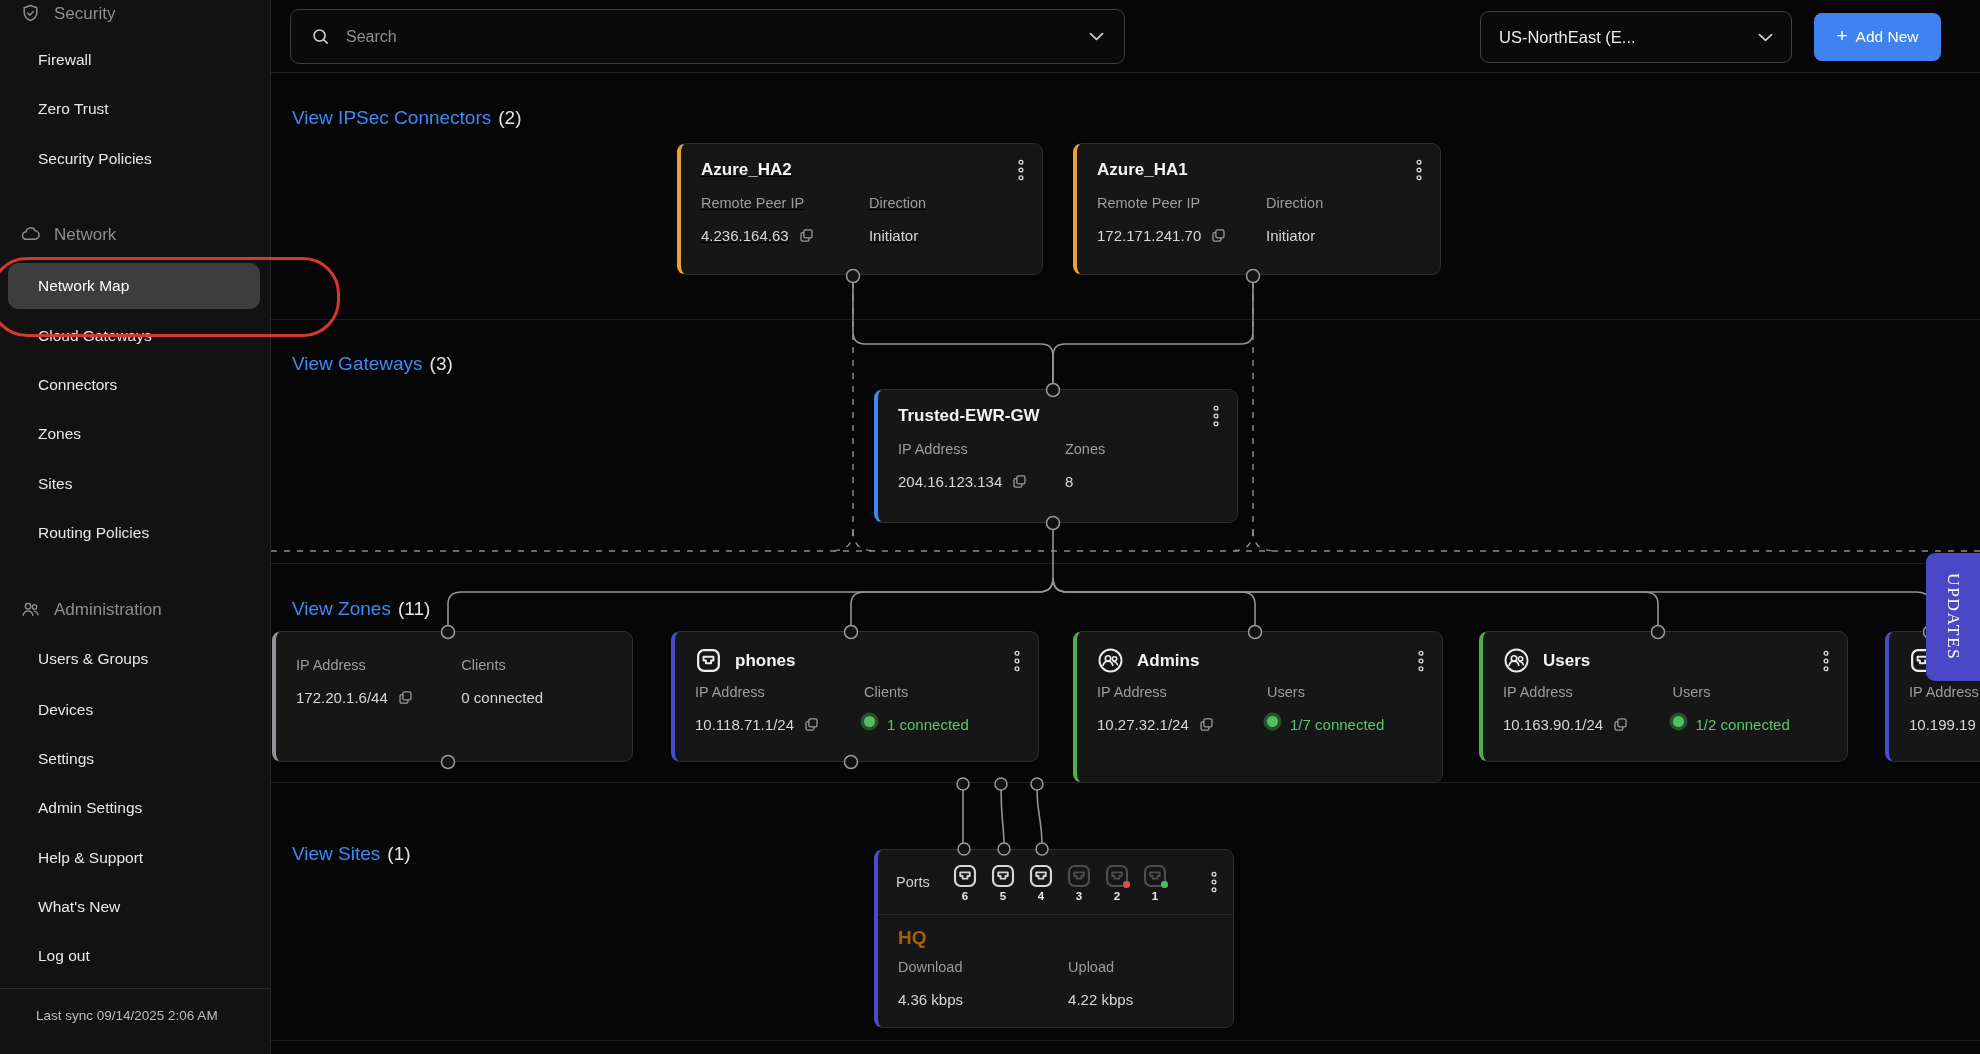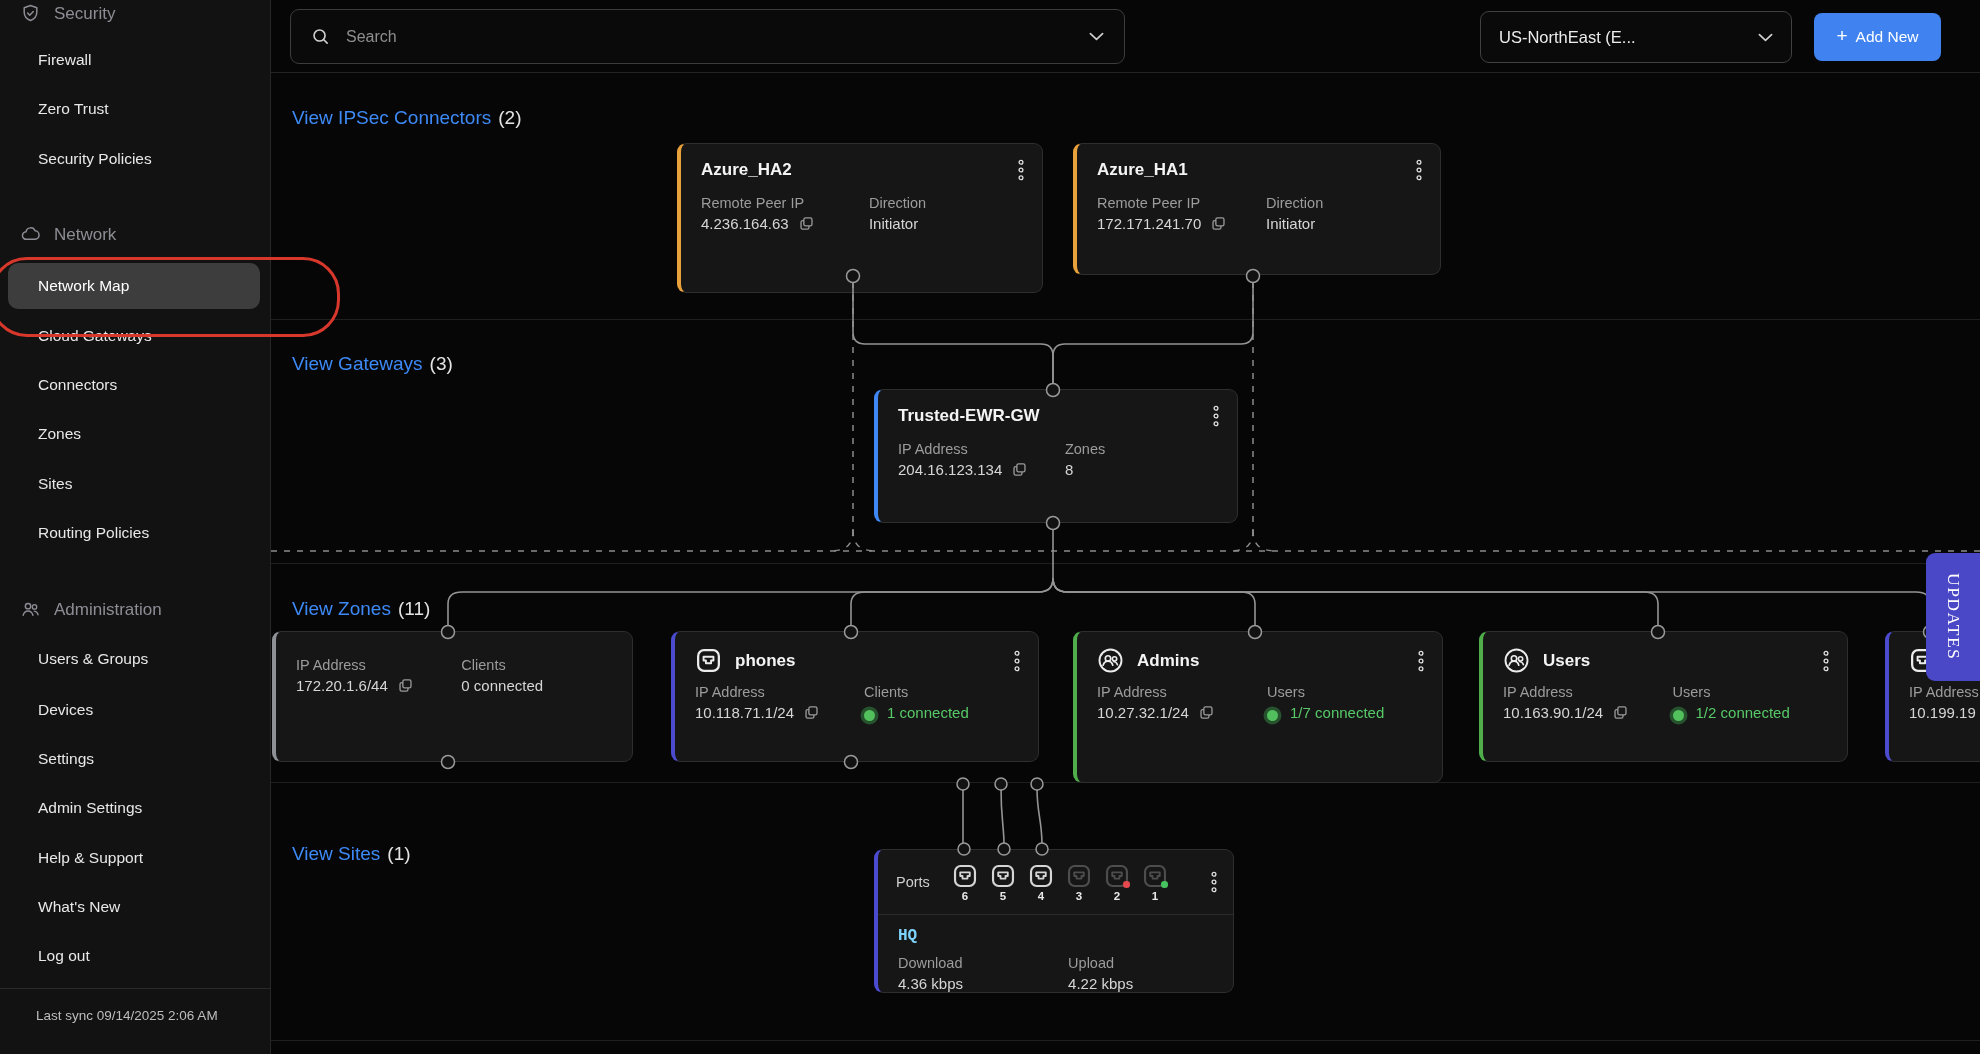--- a/index.html
+++ b/index.html
@@ -52,41 +52,41 @@
         border-radius:9px;box-sizing:border-box;padding:15px 18px 12px 20px;z-index:3;}
   .card-head{display:flex;align-items:center;gap:13px;}
   .zicon{width:27px;height:27px;color:#ececec;flex:0 0 auto;}
   .card-title{font-size:17px;font-weight:700;color:#f4f4f4;white-space:nowrap;}
   .kebab{margin-left:auto;width:6px;height:22px;color:#e0e0e0;cursor:pointer;flex:0 0 auto;}
   .fields{display:flex;margin-top:14px;}
   .fields.tight{margin-top:10px;}
   .col1{width:52%;}
   .col2{width:48%;}
   .flabel{color:#9c9c9c;font-size:14.5px;white-space:nowrap;}
-  .fvalue{color:#d6d6d6;font-size:15px;margin-top:4px;display:flex;align-items:flex-end;gap:9px;white-space:nowrap;}
+  .fvalue{color:#d6d6d6;font-size:15px;margin-top:16px;display:flex;align-items:flex-start;gap:9px;white-space:nowrap;}
   .copy{width:17px;height:17px;color:#9a9a9a;cursor:pointer;flex:0 0 auto;}
   .status-dot{width:11px;height:11px;border-radius:50%;background:#52c15d;box-shadow:0 0 0 3.5px #26522d;
               display:inline-block;margin-right:3px;flex:0 0 auto;}
   .green{color:#57c968;}
 
   
   .card.hq{padding:0;}
   .hq-head{display:flex;align-items:center;height:64px;padding:0 16px 0 18px;}
   .ports-label{color:#cfcfcf;font-size:14.5px;margin-right:16px;}
   .port{display:flex;flex-direction:column;align-items:center;width:38px;cursor:pointer;}
   .port-ico{position:relative;width:26px;height:26px;}
   .port-ico svg{width:26px;height:26px;display:block;}
   .port.active{color:#d6d6d6;}
   .port.inactive{color:#4d4d4d;}
   .port-num{font-size:11.5px;font-weight:700;color:#e8e8e8;margin-top:1px;}
   .pdot{position:absolute;width:6.5px;height:6.5px;border-radius:50%;right:0;bottom:1px;}
   .pdot.red{background:#e5484d;}
   .pdot.green{background:#46c35f;}
   .hq-body{padding:12px 20px;border-top:1px solid #2b2b2b;}
-  .hq-title{font-size:16px;font-weight:700;color:#7dd3fc;font-family:Liberation Mono, monospace;}
+  .hq-title{font-size:19px;font-weight:700;color:#a16207;}
   .hq-fields{display:flex;margin-top:10px;}
 
   
   .updates{position:absolute;left:1655px;top:553px;width:54px;height:128px;background:#4a48c6;
            border-radius:9px 0 0 9px;display:flex;align-items:center;justify-content:center;z-index:15;cursor:pointer;}
   .updates span{writing-mode:vertical-rl;font-family:"Liberation Serif","DejaVu Serif",serif;
                 font-size:17.5px;color:#fff;letter-spacing:1.5px;}
 
   
   .wires{position:absolute;left:0;top:0;z-index:6;pointer-events:none;}
@@ -226,21 +226,21 @@
     </div>
     <div class="map-heading" style="top:598px">
       <span class="hlink">View Zones</span>
       <span class="hcount">(11)</span>
     </div>
     <div class="map-heading" style="top:843px">
       <span class="hlink">View Sites</span>
       <span class="hcount">(1)</span>
     </div>
 
-    <div class="card" style="left: 406px; top: 143px; width: 366px; height: 150px; border-left-color: rgb(233, 162, 59);">
+    <div class="card" style="left: 406px; top: 143px; width: 366px; height: 132px; border-left-color: rgb(233, 162, 59); text-decoration: underline;">
       <div class="card-head">
         <span class="card-title">Azure_HA2</span>
         <svg class="kebab">
             <use href="#i-kebab"></use>
           </svg>
       </div>
       <div class="fields">
         <div class="col1">
           <div class="flabel">Remote Peer IP</div>
           <div class="fvalue">
@@ -431,21 +431,21 @@
       <div class="fields tight">
         <div class="col1" style="width:100%">
           <div class="flabel">IP Address</div>
           <div class="fvalue">
               <span>10.199.19</span>
             </div>
         </div>
       </div>
     </div>
 
-    <div class="card hq" style="left: 603px; top: 849px; width: 360px; height: 144px; border-left-color: rgb(75, 75, 208);">
+    <div class="card hq" style="left: 603px; top: 849px; width: 360px; height: 179px; border-left-color: rgb(75, 75, 208);">
       <div class="hq-head">
         <span class="ports-label">Ports</span>
         <div class="port active">
           <span class="port-ico">
               <svg>
                 <use href="#i-port"></use>
               </svg>
             </span>
           <span class="port-num">6</span>
         </div>

